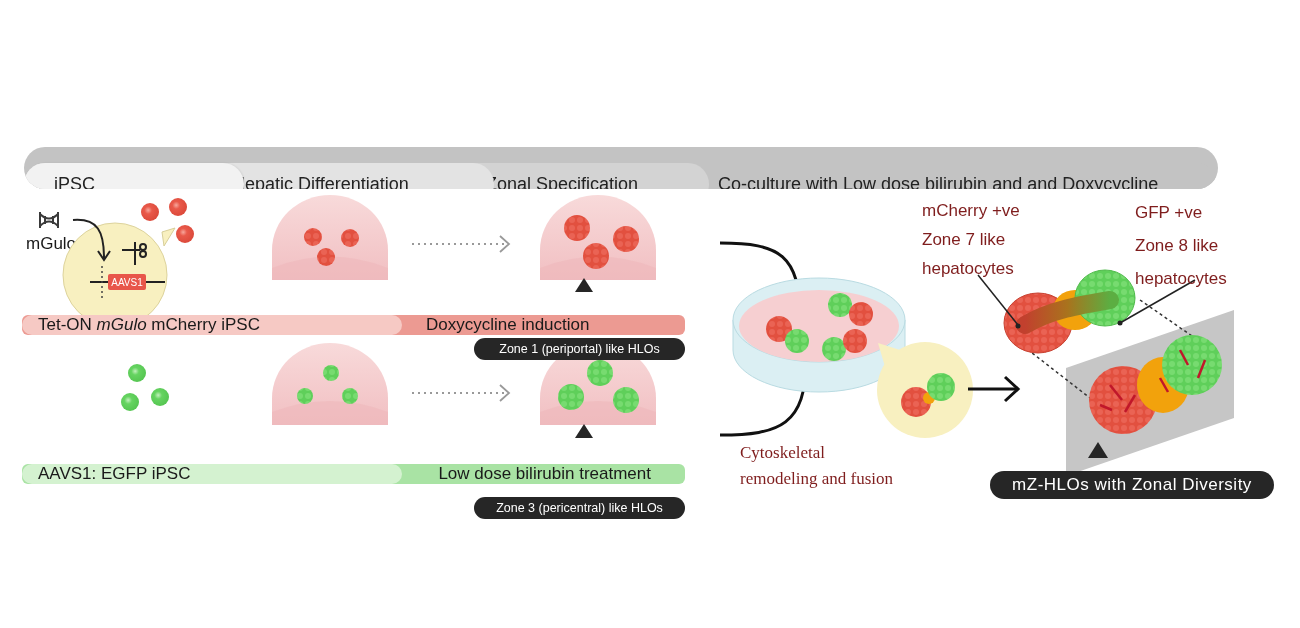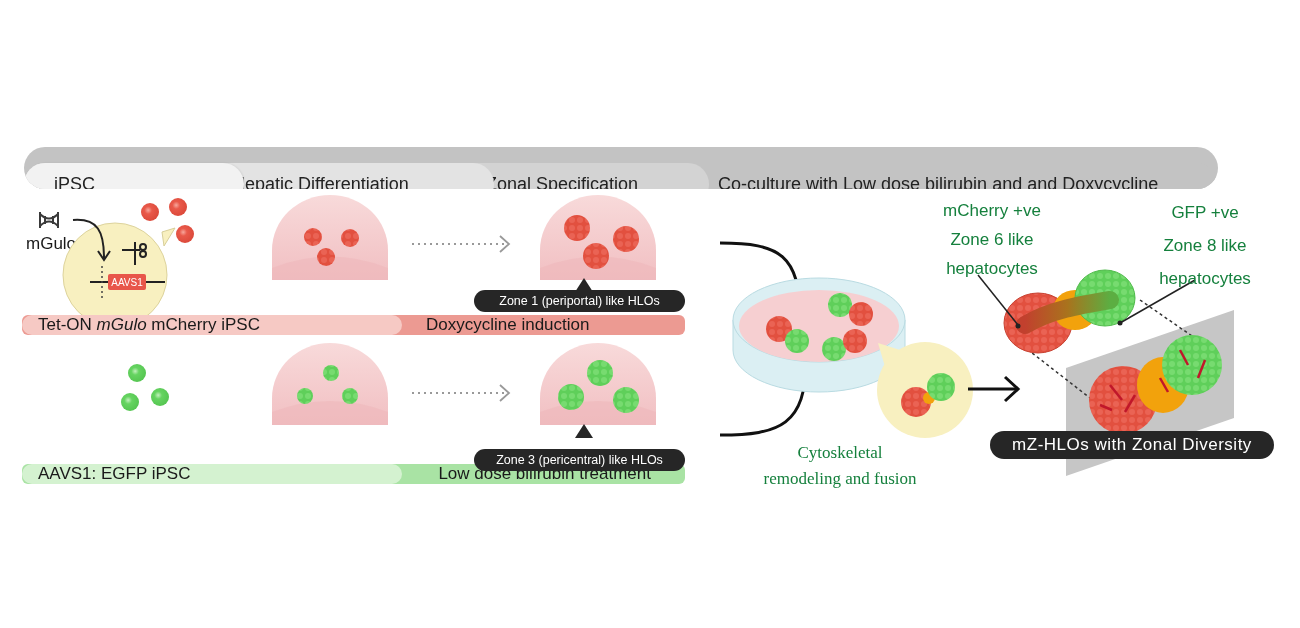--- a/index.html
+++ b/index.html
@@ -15,23 +15,23 @@
   
   .cbar { height:20px; border-radius:6px; overflow:hidden; }
   .cbar .seg { position:absolute; top:0; height:20px; display:flex; align-items:center; font-size:17px; color:#1a1a1a; }
   .red-bar { left:22px; top:315px; width:663px; background:#ec9a92; }
   .red-bar .left { left:0; width:380px; background:#f6c9c4; border-radius:10px; padding-left:16px; box-sizing:border-box; z-index:2; }
   .red-bar .right { left:380px; width:330px; padding-left:24px; box-sizing:border-box; }
   .green-bar { left:22px; top:464px; width:663px; background:#a9e3a4; }
   .green-bar .left { left:0; width:380px; background:#d4f2d0; border-radius:10px; padding-left:16px; box-sizing:border-box; z-index:2; }
   .green-bar .right { left:380px; width:283px; justify-content:flex-end; padding-right:34px; box-sizing:border-box; }
   
-  .callout { background:#262626; color:#fff; border-radius:11px; font-size:12.5px; display:flex; align-items:center; justify-content:center; }
+  .callout { background:#262626; color:#fff; border-radius:11px; font-size:12.5px; display:flex; align-items:center; justify-content:center;margin-top:48px; }
   .callout-big { background:#262626; color:#fff; border-radius:14px; font-size:17px; display:flex; align-items:center; justify-content:center; letter-spacing:0.5px; }
-  .label { font-size:17px; color:#15803d; text-align:center; line-height:26px; }
+  .label { font-size:17px; color:#7f1d1d; text-align:left; line-height:26px; }
   svg { position:absolute; left:0; top:0; }
 </style>
 </head>
 <body>
 
 <div class="abs stagebar">
   <div class="stage s4">
       <span>Co-culture with Low dose bilirubin and and Doxycycline</span>
     </div>
   <div class="stage s3">
@@ -223,28 +223,28 @@
   </div>
   <div class="seg right">Doxycycline induction</div>
 </div>
 <div class="abs cbar green-bar">
   <div class="seg left">AAVS1: EGFP iPSC</div>
   <div class="seg right">Low dose bilirubin treatment</div>
 </div>
 
 <div class="abs callout" style="left:474px;top:290px;width:211px;height:22px;">Zone 1 (periportal) like HLOs</div>
 <div class="abs callout" style="left:474px;top:449px;width:211px;height:22px;">Zone 3 (pericentral) like HLOs</div>
-<div class="abs callout-big" style="left:990px;top:431px;width:284px;height:28px;">mZ-HLOs with Zonal Diversity</div>
+<div class="abs callout-big" style="left:990px;top:471px;width:284px;height:28px;">mZ-HLOs with Zonal Diversity</div>
 
 <div class="abs label" style="left:740px;top:440px;width:200px;font-family:Liberation Serif, serif;">
   <div>Cytoskeletal</div>
   <div>remodeling and fusion</div>
 </div>
 <div class="abs label" style="left:922px;top:196px;width:140px;line-height:29px;">
   <div>mCherry +ve</div>
-  <div>Zone 6 like</div>
+  <div>Zone 7 like</div>
   <div>hepatocytes</div>
 </div>
 <div class="abs label" style="left:1135px;top:196px;width:140px;line-height:33px;">
   <div>GFP +ve</div>
   <div>Zone 8 like</div>
   <div>hepatocytes</div>
 </div>
 
 </body></html>

